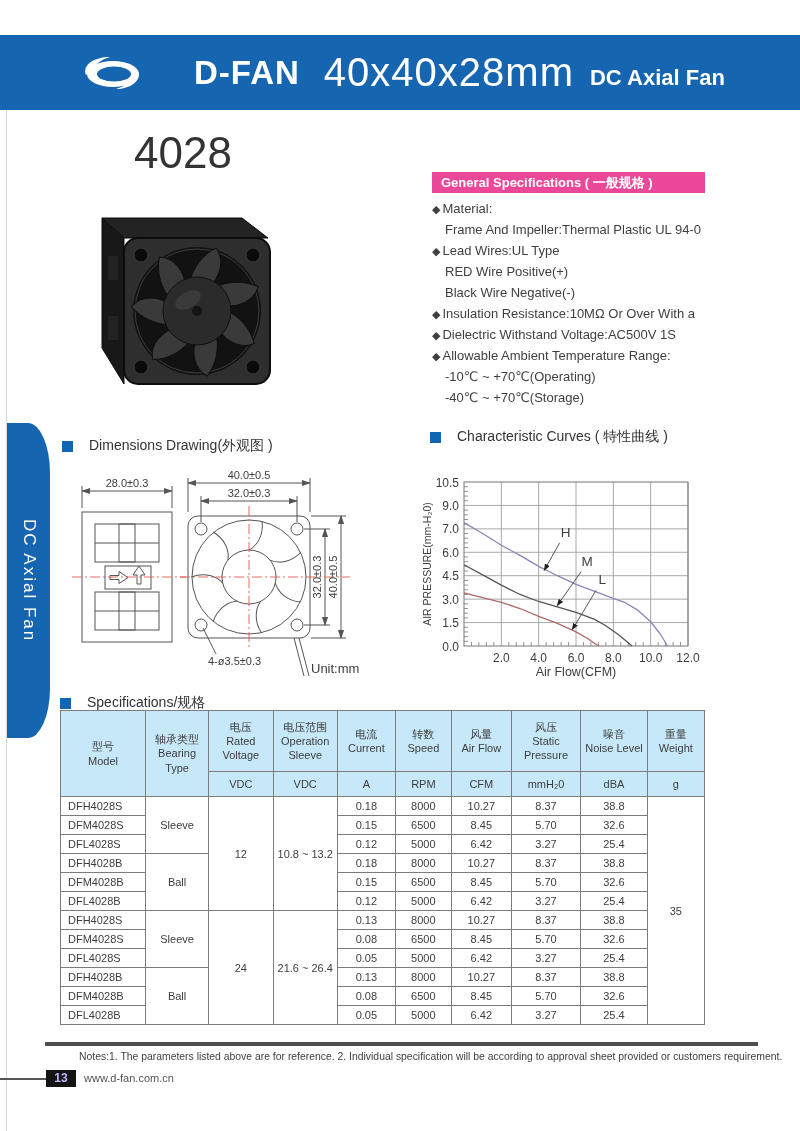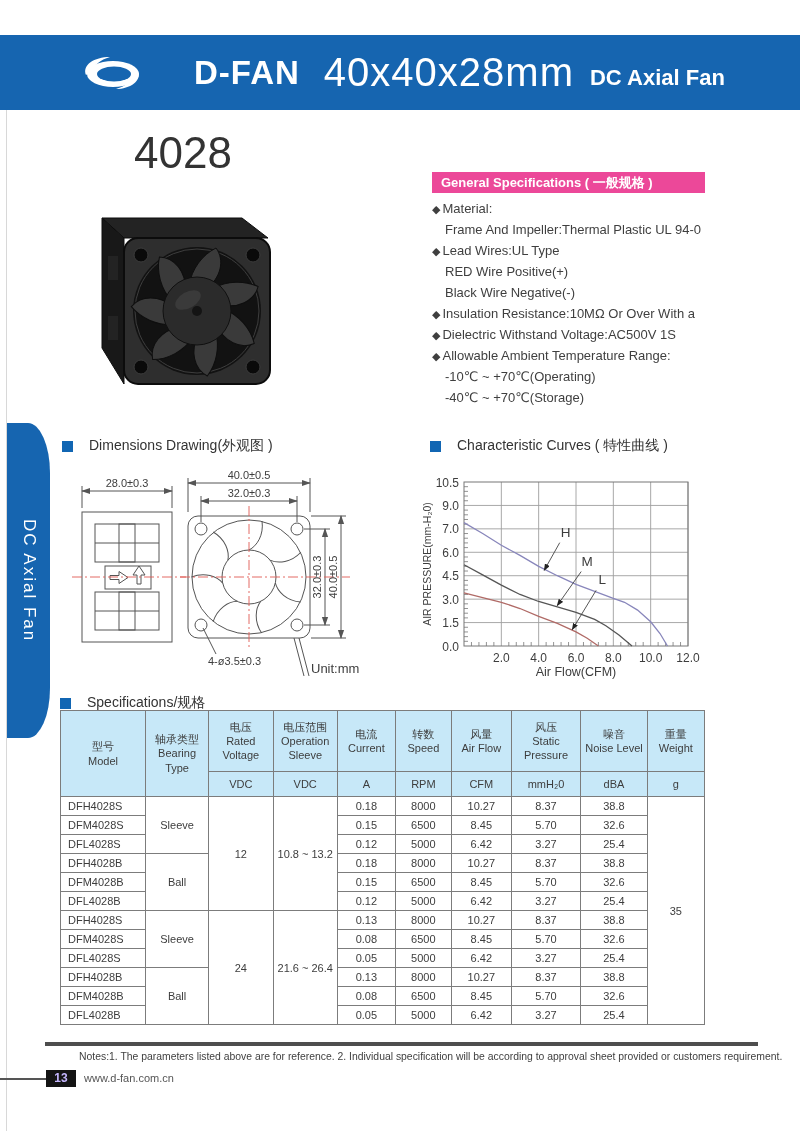--- a/index.html
+++ b/index.html
@@ -120,21 +120,21 @@
       <div class="gs-line"><span class="diamond">◆</span>Dielectric Withstand Voltage:AC500V 1S</div>
       <div class="gs-line"><span class="diamond">◆</span>Allowable Ambient Temperature Range:</div>
       <div class="gs-line indent">-10℃ ~ +70℃(Operating)</div>
       <div class="gs-line indent">-40℃ ~ +70℃(Storage)</div>
     </div>
 
   <div class="sec-title" style="left:62px;top:437px;">
     <span class="sec-sq"></span>
     <span>Dimensions Drawing(外观图 )</span>
   </div>
-  <div class="sec-title" style="left:430px;top:437px;">
+  <div class="sec-title" style="left:430px;top:428px;">
     <span class="sec-sq"></span>
     <span>Characteristic Curves ( 特性曲线 )</span>
   </div>
 
   <svg class="abs" style="left:58px;top:462px;" width="362" height="232" viewBox="0 0 362 232">
     <defs>
       <marker id="da" viewBox="0 0 10 10" refX="9" refY="5" markerWidth="9" markerHeight="9" orient="auto-start-reverse">
         <path d="M0,1.5 L10,5 L0,8.5 z" fill="#555"></path>
       </marker>
     </defs>

